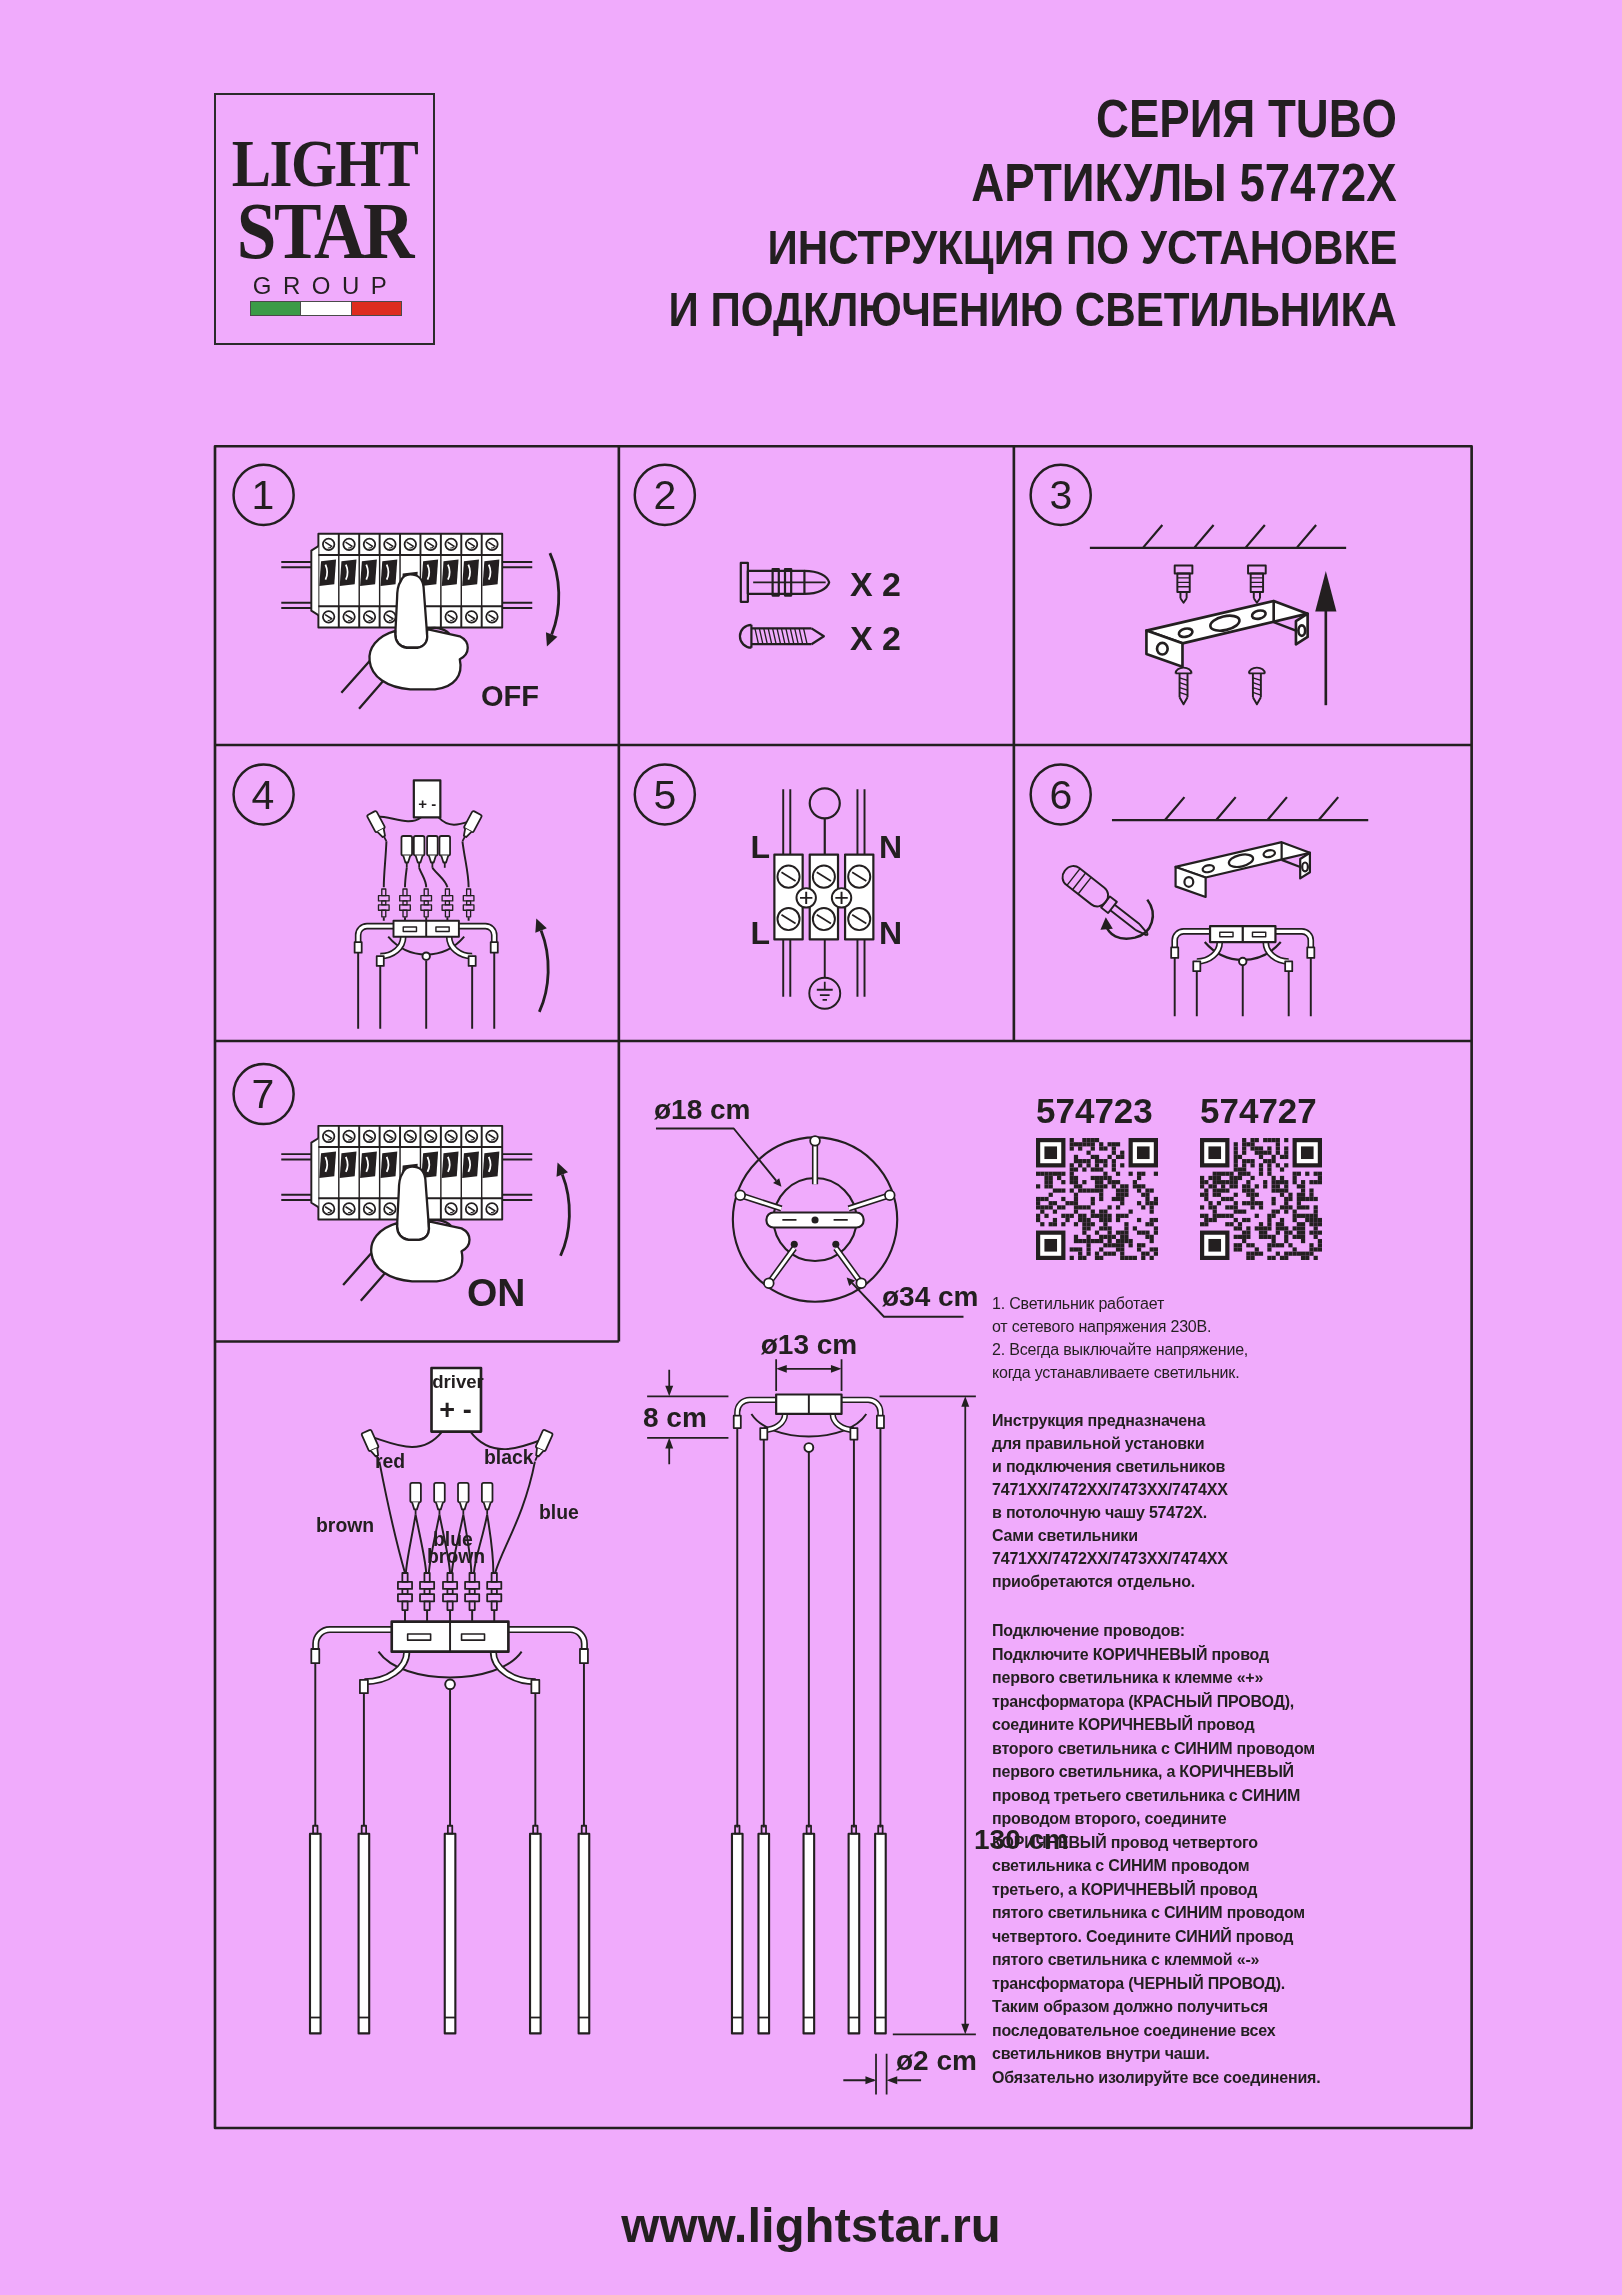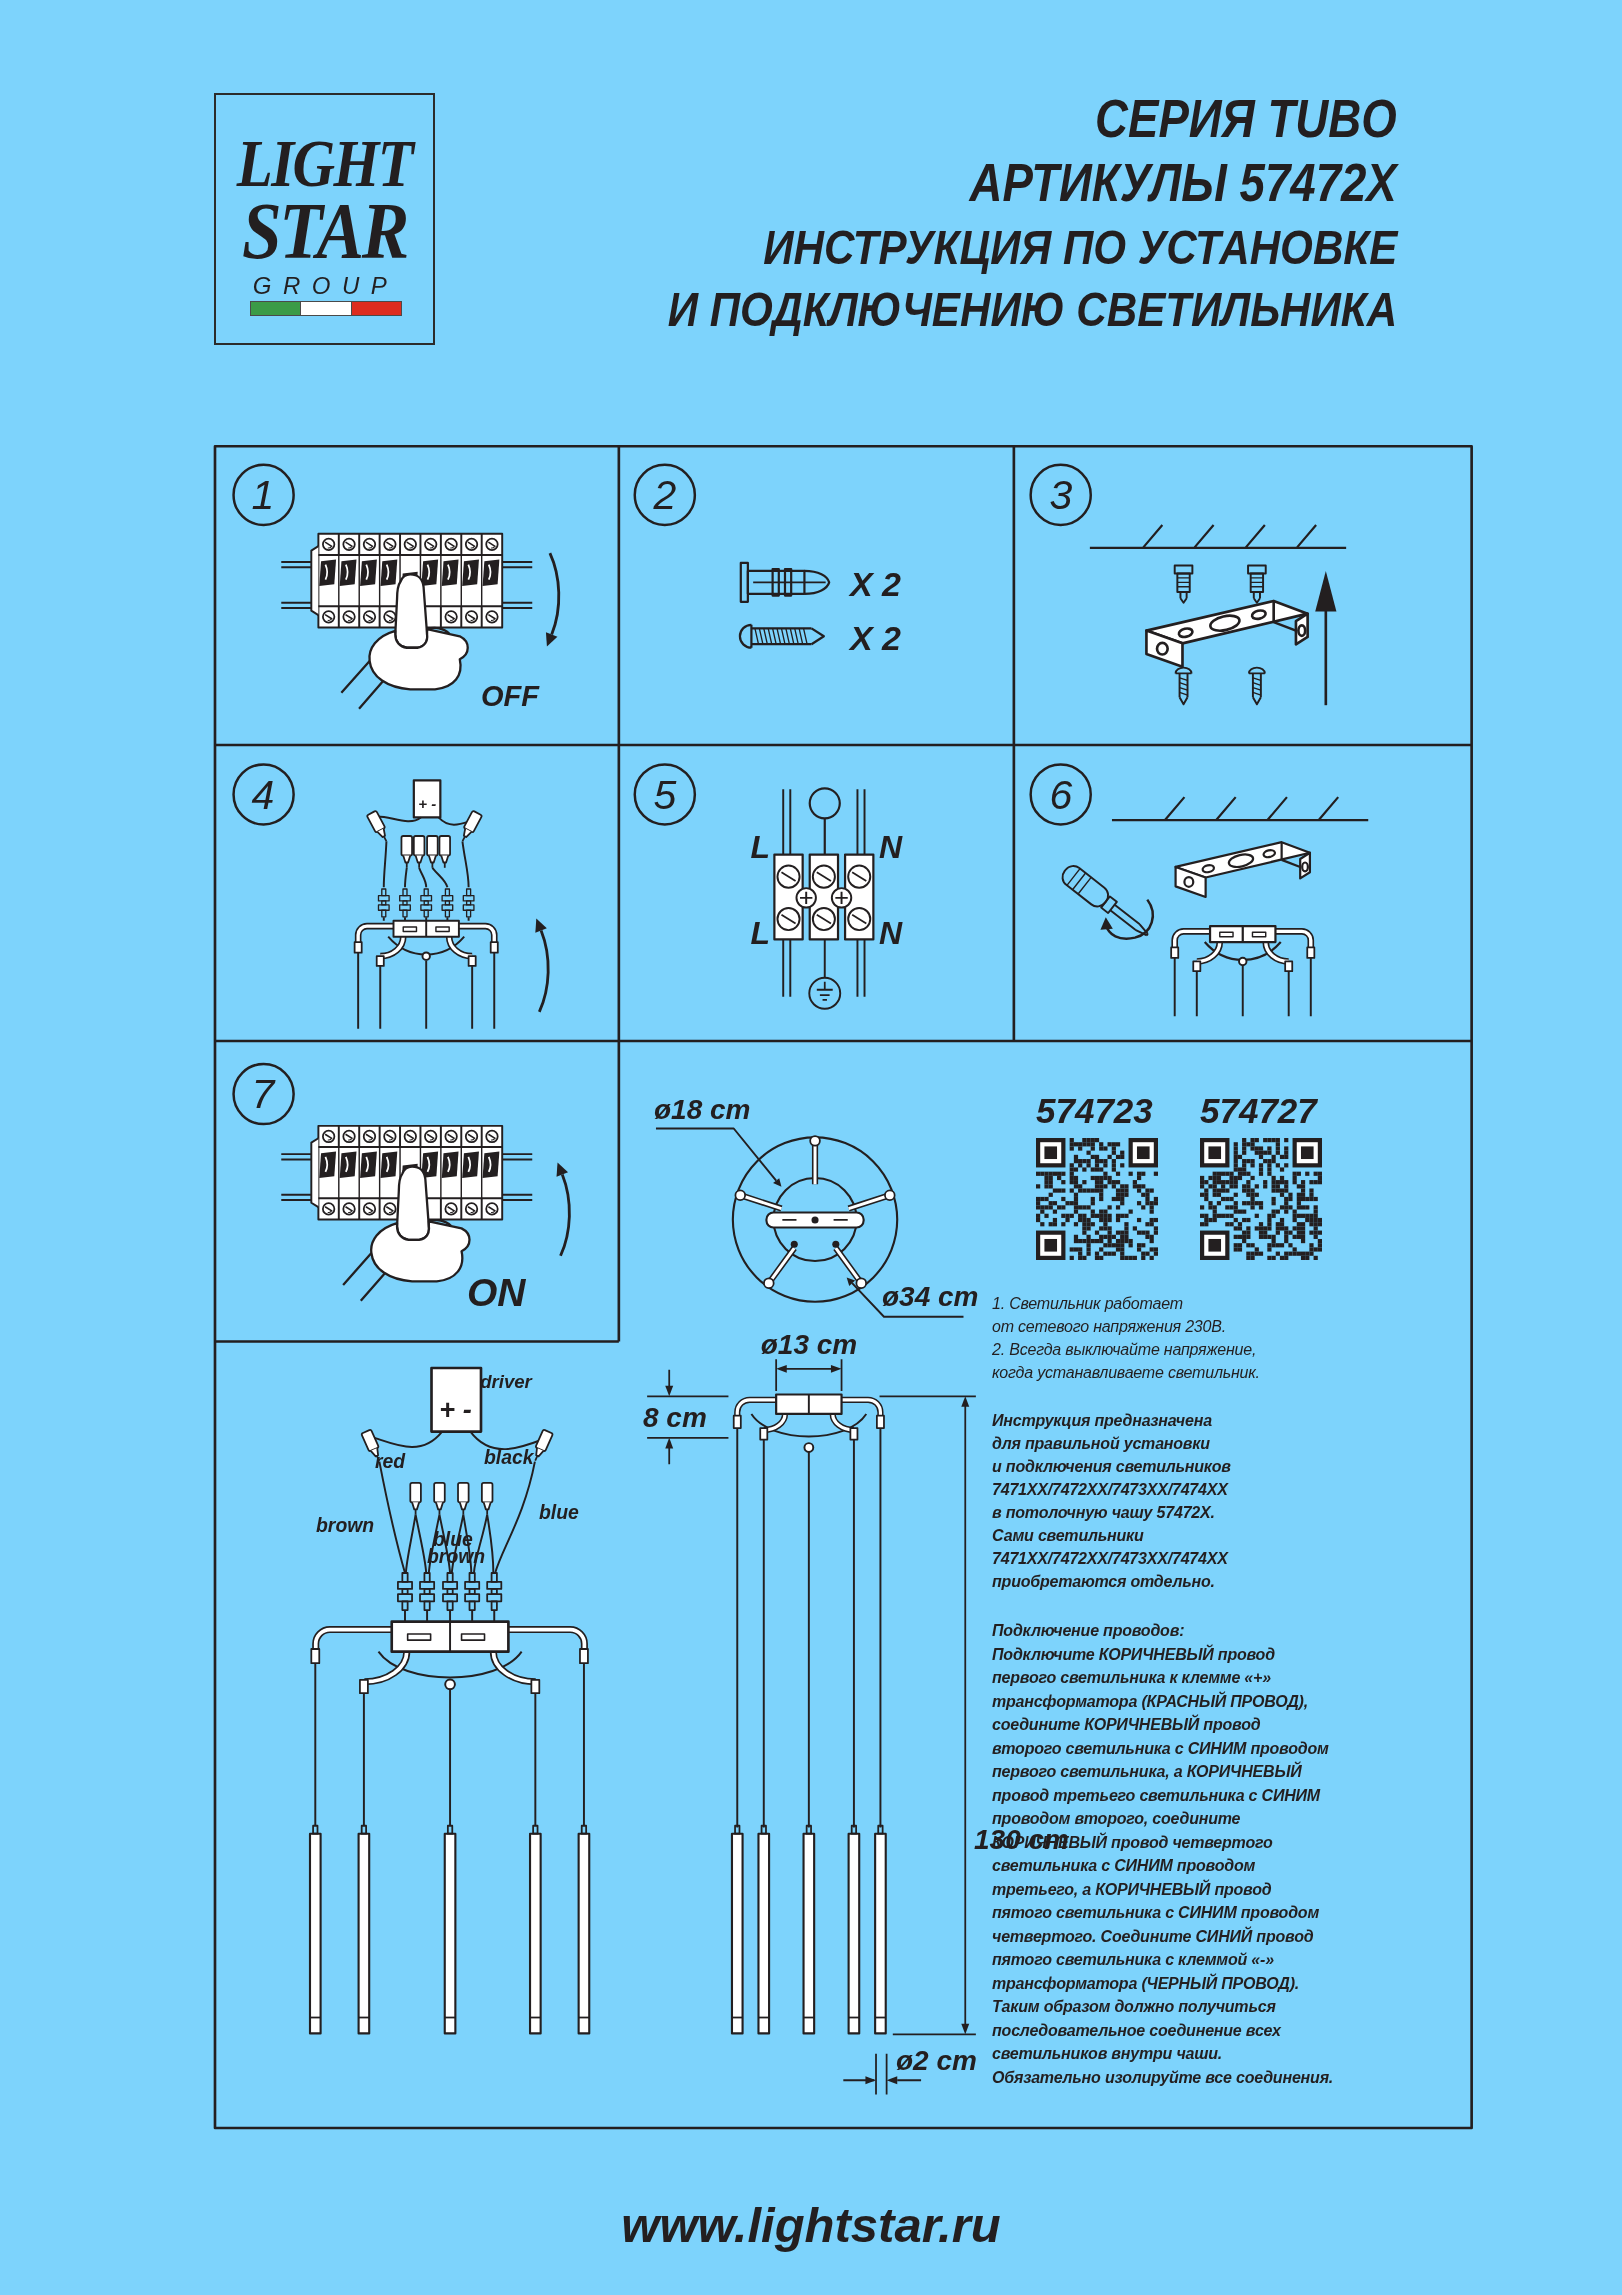--- a/index.html
+++ b/index.html
@@ -1,17 +1,17 @@
 <!DOCTYPE html>
 <html style="font-size:14px"><head>
 <meta charset="utf-8">
 <style>
   html,body{margin:0;padding:0;background:#fff;}
-  .page{position:relative;width:1623px;height:2295px;background:#7dd3fc;overflow:hidden;
-        font-family:"Liberation Sans",sans-serif;color:#231f20;font-style:italic;}
+  .page{position:relative;width:1623px;height:2295px;background:#f0abfc;overflow:hidden;
+        font-family:"Liberation Sans",sans-serif;color:#231f20;}
   .art{position:absolute;left:0;top:0;pointer-events:none;}
   
   .logo{position:absolute;left:214px;top:93px;width:221px;height:252px;border:2.7px solid #2b2b2b;
         box-sizing:border-box;text-align:center;}
   .logo-light{font-family:"Liberation Serif",serif;font-weight:700;font-size:67px;line-height:1;
         margin-top:35px;transform:scaleX(.88);letter-spacing:-1.8px;}
   .logo-star{font-family:"Liberation Serif",serif;font-weight:700;font-size:81px;line-height:.92;
         margin-top:-3.5px;transform:scaleX(.88);letter-spacing:-2.7px;}
   .logo-group{font-size:24px;letter-spacing:11.5px;padding-left:2px;margin-top:3.5px;font-weight:400;}
   .flag{position:absolute;left:34px;bottom:27px;width:150px;height:13.3px;border:0.9px solid #4a4a4a;
@@ -432,21 +432,21 @@
 <div class="lbl" style="left:461px;top:682px;font-size:29px;margin-left:20px;">OFF</div>
 <div class="lbl" style="left:467px;top:1273px;font-size:39px;">ON</div>
 <div class="lbl" style="left:850px;top:567px;font-size:34px;">X 2</div>
 <div class="lbl" style="left:850px;top:621px;font-size:34px;">X 2</div>
 <div class="lbl" style="left:414px;top:796px;width:26.5px;text-align:center;font-size:15px;">+ -</div>
 <div class="lbl" style="left:728px;top:831px;width:42px;text-align:right;font-size:32px;">L</div>
 <div class="lbl" style="left:879px;top:831px;font-size:32px;">N</div>
 <div class="lbl" style="left:728px;top:917px;width:42px;text-align:right;font-size:32px;">L</div>
 <div class="lbl" style="left:879px;top:917px;font-size:32px;">N</div>
 
-<div class="lbl" style="left:431px;top:1373px;width:54px;text-align:center;font-size:18.6px;padding-left:48px;">driver</div>
+<div class="lbl" style="left:431px;top:1373px;width:54px;text-align:center;font-size:18.6px;">driver</div>
 <div class="lbl" style="left:431px;top:1397px;width:49px;text-align:center;font-size:27px;">+ -</div>
 <div class="lbl" style="left:375px;top:1452px;font-size:19.4px;">red</div>
 <div class="lbl" style="left:484px;top:1448px;font-size:19.4px;">black</div>
 <div class="lbl" style="left:316px;top:1516px;font-size:19.4px;">brown</div>
 <div class="lbl" style="left:539px;top:1503px;font-size:19.4px;">blue</div>
 <div class="lbl" style="left:433px;top:1530px;font-size:19.4px;">blue</div>
 <div class="lbl" style="left:427px;top:1547px;font-size:19.4px;">brown</div>
 
 <div class="dim" style="left:654px;top:1096px;">ø18 cm</div>
 <div class="dim" style="left:882px;top:1283px;">ø34 cm</div>

